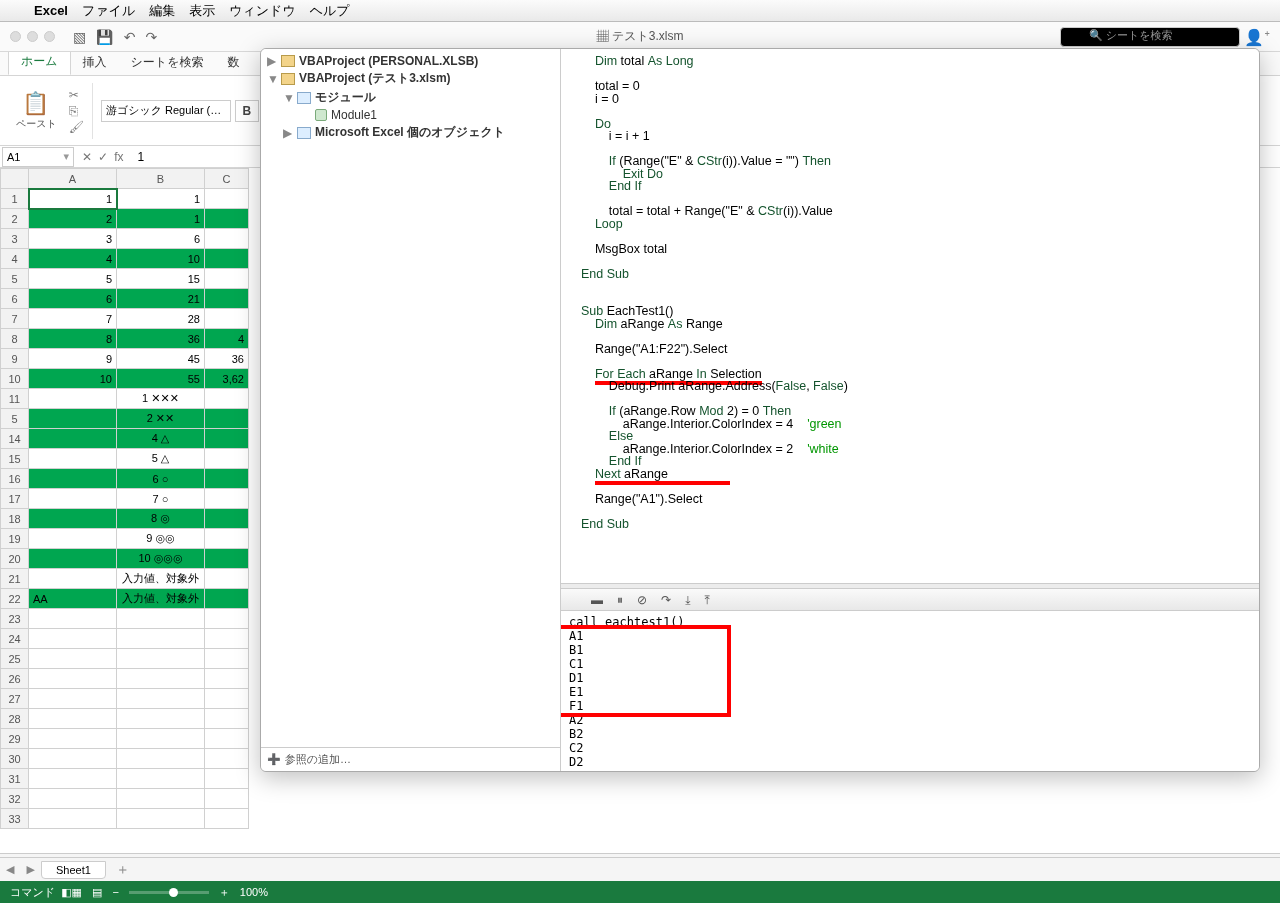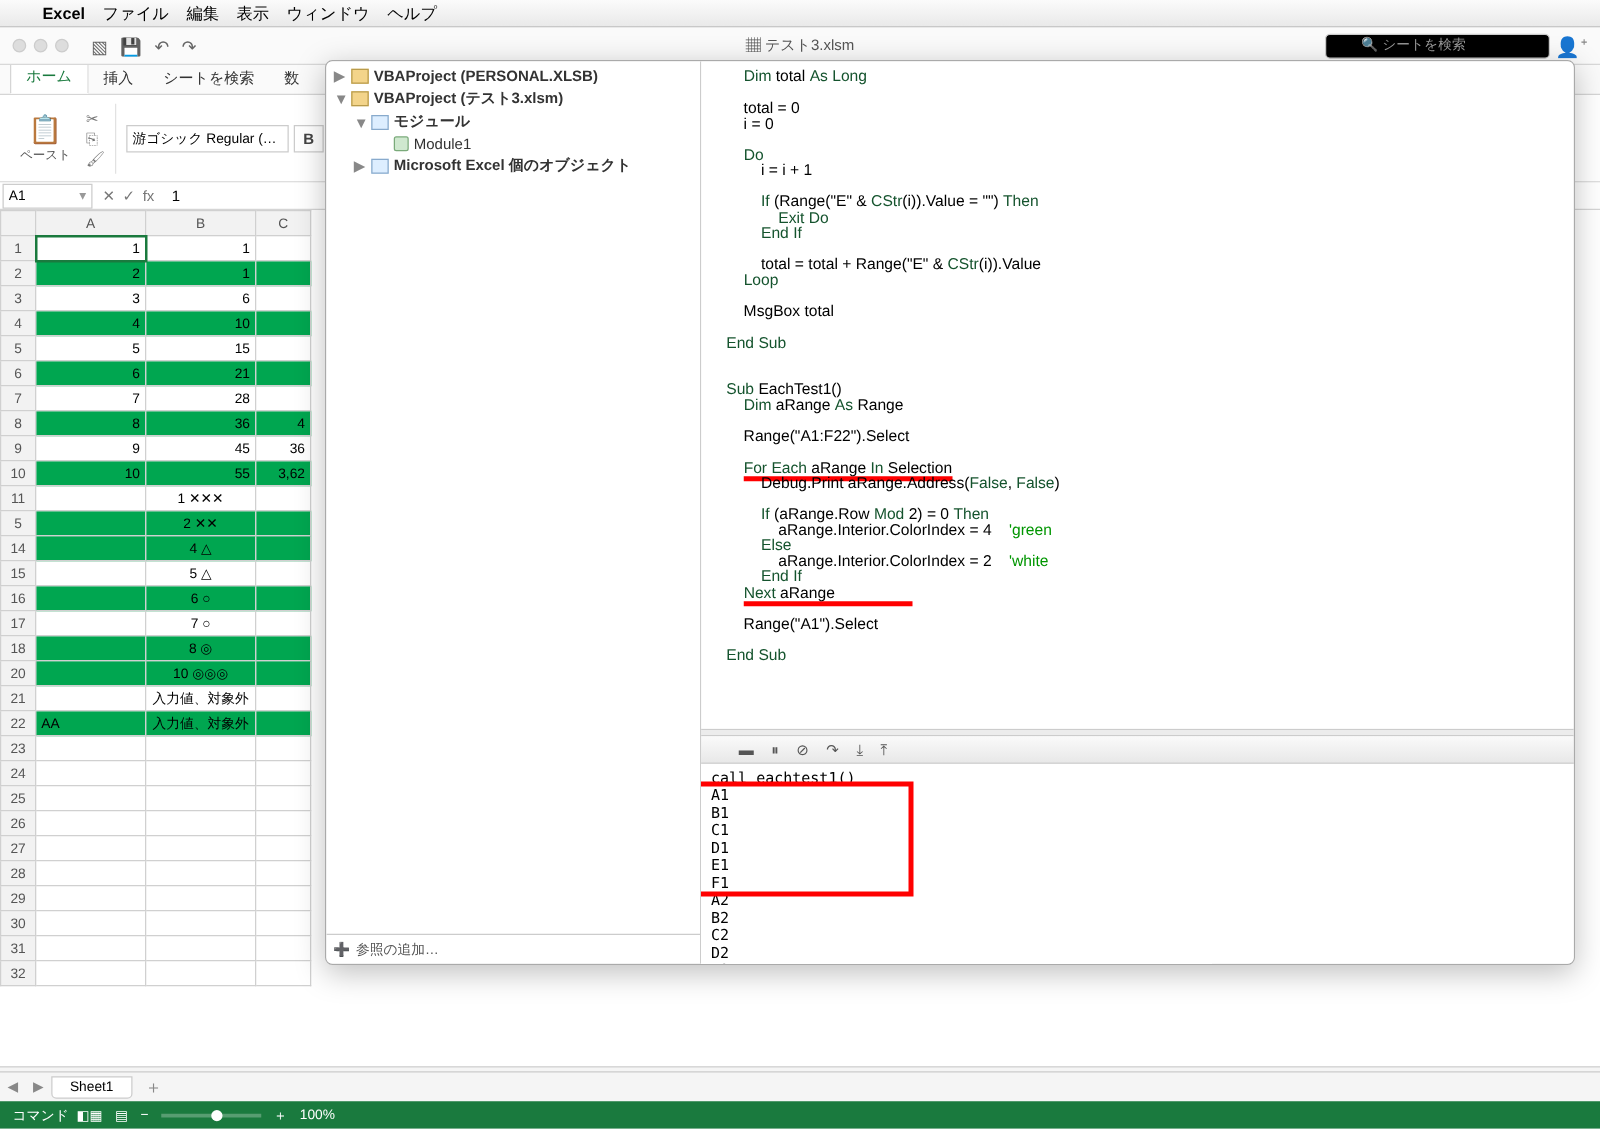--- a/index.html
+++ b/index.html
@@ -269,20 +269,26 @@
           <td class=" "></td>
           <td class="c">7 ○</td>
           <td></td>
         </tr>
         <tr class="green">
           <th class="rowh">18</th>
           <td class=" "></td>
           <td class="c">8 ◎</td>
           <td></td>
         </tr>
+        <tr class="">
+          <th class="rowh">19</th>
+          <td class=" "></td>
+          <td class="c">9 ◎◎</td>
+          <td></td>
+        </tr>
         <tr class="green">
           <th class="rowh">20</th>
           <td class=" "></td>
           <td class="c">10 ◎◎◎</td>
           <td></td>
         </tr>
         <tr class="">
           <th class="rowh">21</th>
           <td class=" "></td>
           <td class="c">入力値、対象外</td>
@@ -343,20 +349,26 @@
           <td></td>
         </tr>
         <tr class="">
           <th class="rowh">31</th>
           <td class=" "></td>
           <td class="c"></td>
           <td></td>
         </tr>
         <tr class="">
           <th class="rowh">32</th>
+          <td class=" "></td>
+          <td class="c"></td>
+          <td></td>
+        </tr>
+        <tr class="">
+          <th class="rowh">33</th>
           <td class=" "></td>
           <td class="c"></td>
           <td></td>
         </tr>
       </tbody>
     </table>
 </div>
 
 <div class="sheettabs">
   <span class="nav">◀</span>

